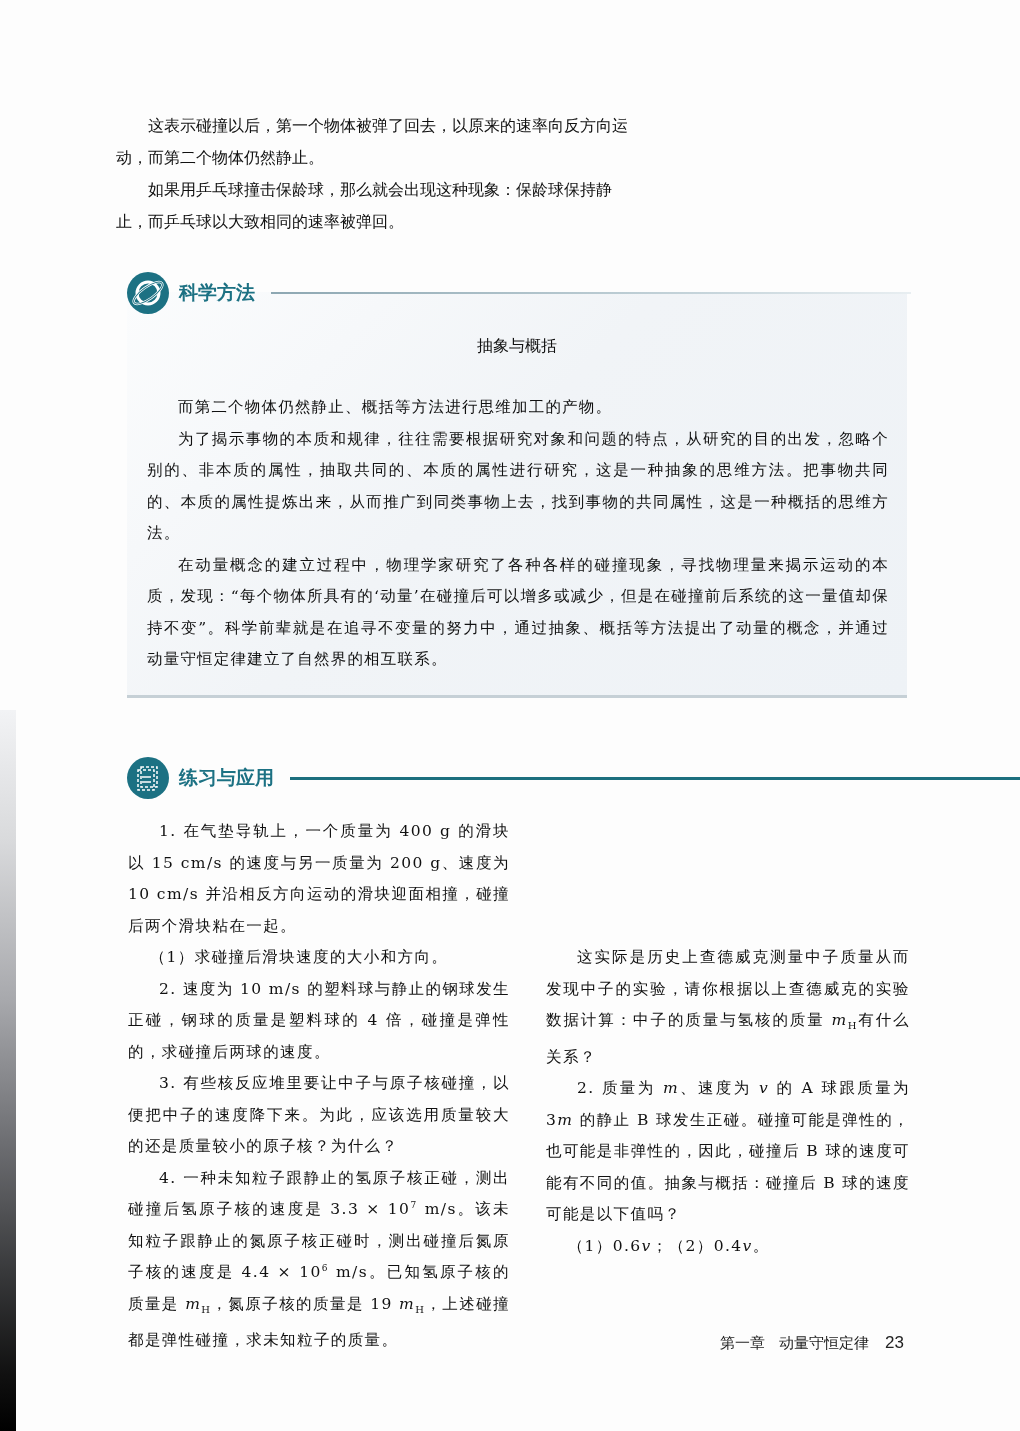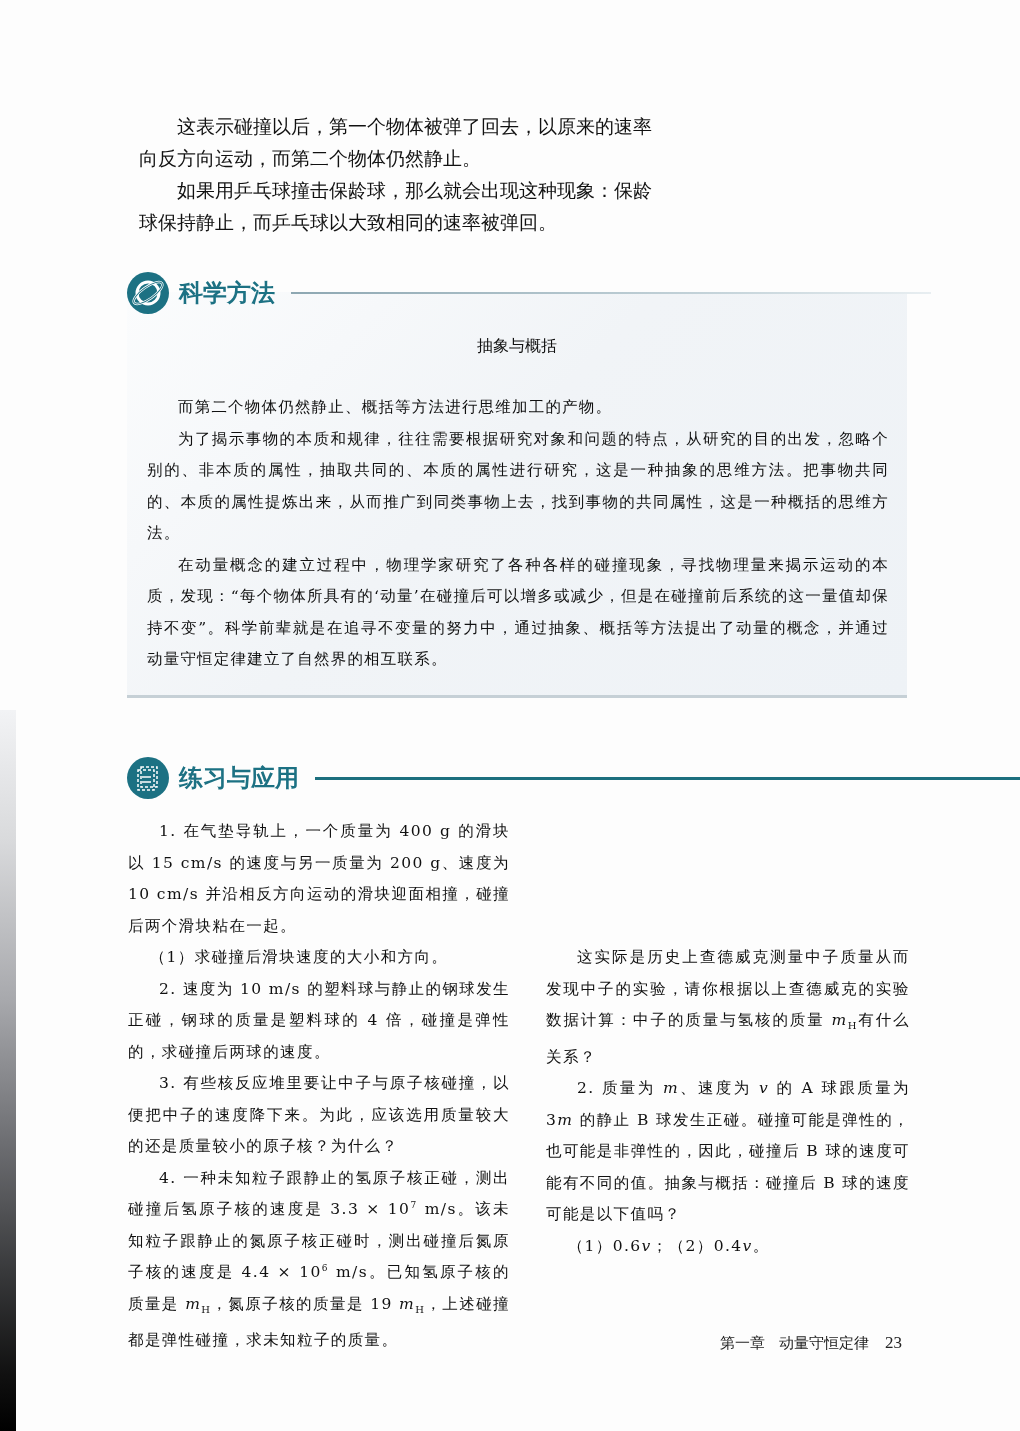--- a/index.html
+++ b/index.html
@@ -7,36 +7,36 @@
     width: 1020px; height: 1431px; position: relative; overflow: hidden;
     background: #fdfdfd;
     font-family: "DejaVu Serif", "Liberation Serif", serif;
     color: #1a1a1a;
   }
   .edge-bar {
     position: absolute; left: 0; top: 710px; width: 16px; height: 721px;
     background: linear-gradient(to bottom, #f2f3f5 0%, #d9dadc 18%, #a8a9ad 40%, #6d6e72 60%, #38393b 78%, #111 92%, #000 100%);
   }
   .intro {
-    position: absolute; left: 139px; top: 110px; width: 520px;
+    position: absolute; left: 116px; top: 110px; width: 520px;
     font-family: "DejaVu Sans", "Liberation Sans", sans-serif;
-    font-size: 19px; line-height: 32px; color: #111;
+    font-size: 16px; line-height: 32px; color: #111;
   }
   .intro p { margin: 0; }
   .indent { text-indent: 2em; }
 
   
   .sec-head { position: absolute; display: flex; align-items: center; }
   .sec-icon {
     width: 42px; height: 42px; border-radius: 50%; background: #1c7183;
     position: relative; flex: none;
   }
   .sec-title {
     font-family: "DejaVu Sans", "Liberation Sans", sans-serif;
-    font-weight: bold; font-size: 24px; color: #1c7183; margin-left: 10px;
+    font-weight: bold; font-size: 19px; color: #1c7183; margin-left: 10px;
     white-space: nowrap;
   }
   .sec-line { height: 2px; margin-left: 16px; }
 
   .method-head { left: 127px; top: 272px; }
   .method-head .sec-line { width: 640px; background: linear-gradient(to right, #8da7b2, #c8d6dc 70%, #e8eef1); }
   .practice-head { left: 127px; top: 757px; }
   .practice-head .sec-line { width: 735px; height: 3px; background: #1c6f7e; }
 
   .method-box {
@@ -65,21 +65,21 @@
   .col p { margin: 0; }
   .col-left { left: 128px; }
   .col-right { left: 546px; width: 364px; }
   .sub { text-indent: 1.4em; }
   sup { font-size: 9px; line-height: 0; }
   .subh { font-size: 10px; }
   i { font-family: "DejaVu Serif", serif; }
 
   .footer {
     position: absolute; left: 720px; top: 1333px;
-    font-family: Liberation Serif, serif;
+    font-family: Liberation Sans, sans-serif;
     font-size: 15px; color: #222; white-space: nowrap;
   }
   .footer .chap { margin-right: 14px; }
   .footer .pno { margin-left: 16px; font-size: 17px; }
 </style>
 </head>
 <body>
 
 <div class="edge-bar"></div>
 

